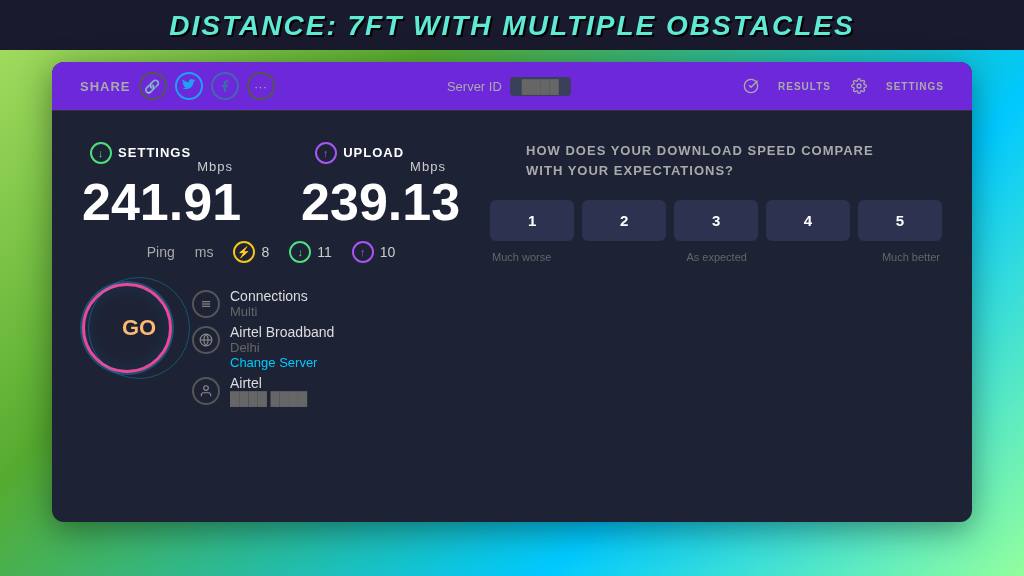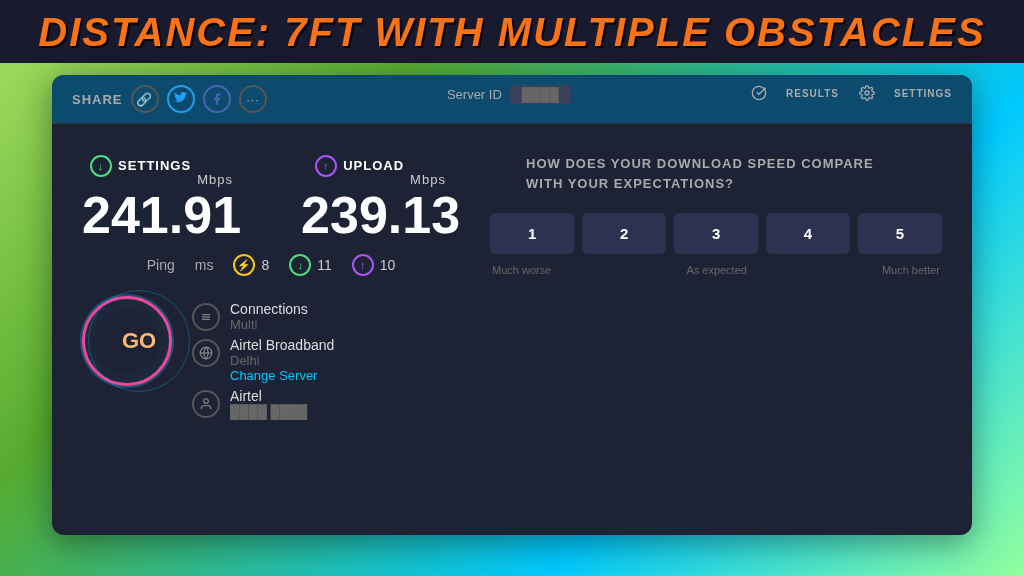--- a/index.html
+++ b/index.html
@@ -15,42 +15,42 @@
       font-family: Arial, sans-serif;
     }
     .title-bar {
       width: 100%;
       background: #1a1a2e;
       text-align: center;
       padding: 10px 0 8px;
     }
     .title-text {
       font-family: 'Arial Black', Arial, sans-serif;
-      font-size: 40px;
+      font-size: 28px;
       font-weight: 900;
-      color: #f97316;
+      color: #5eead4;
       text-transform: uppercase;
       letter-spacing: 2px;
       font-style: italic;
       text-shadow: 2px 2px 0 #000;
     }
     .main-card {
       background: #1e2235;
       border-radius: 12px;
       margin: 12px auto;
       width: 920px;
       min-height: 460px;
       overflow: hidden;
       box-shadow: 0 8px 32px rgba(0,0,0,0.4);
     }
     .top-bar {
-      background: #0c4a6e;
-      display: flex;
-      align-items: flex-start;
-      padding: 10px 20px;
+      background: #6d28d9;
+      display: flex;
+      align-items: center;
+      padding: 10px 28px;
       border-bottom: 1px solid #333;
     }
     .share-section {
       display: flex;
       align-items: center;
       gap: 8px;
     }
     .share-label {
       font-size: 13px;
       font-weight: bold;

